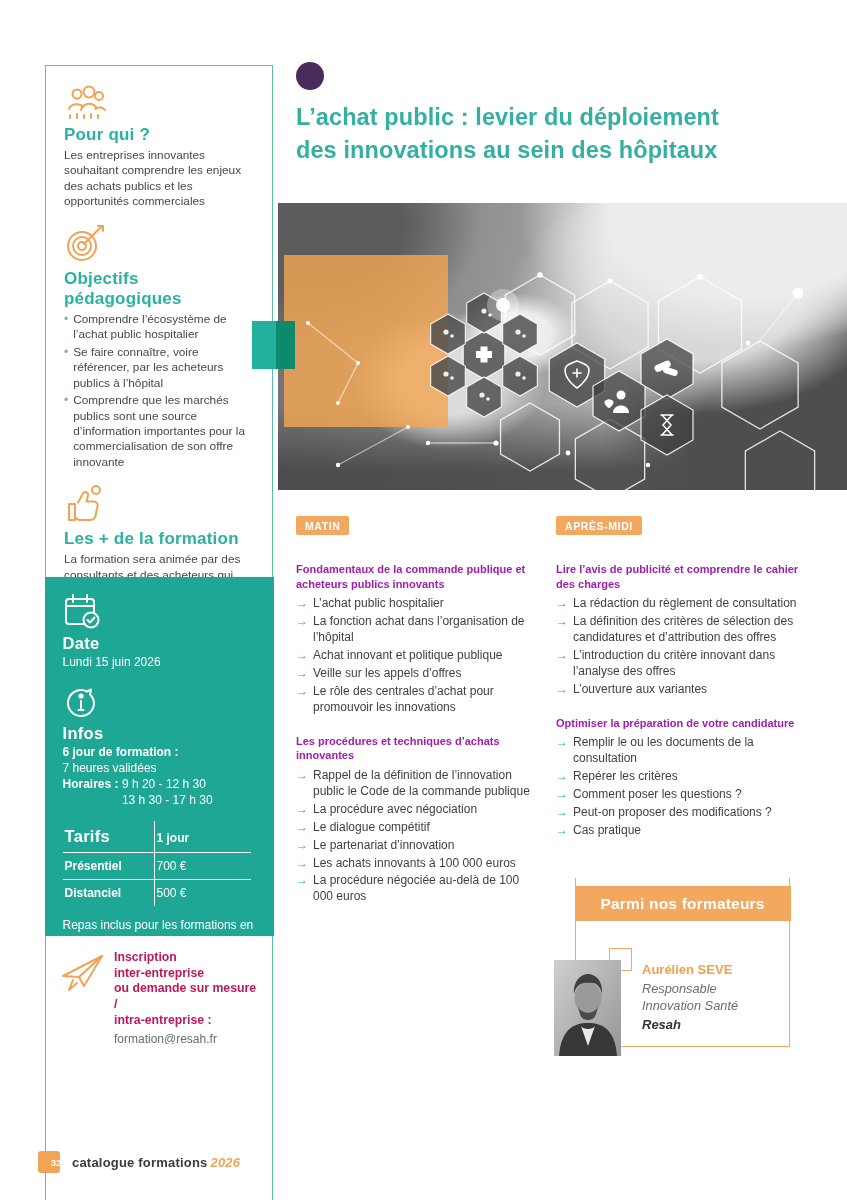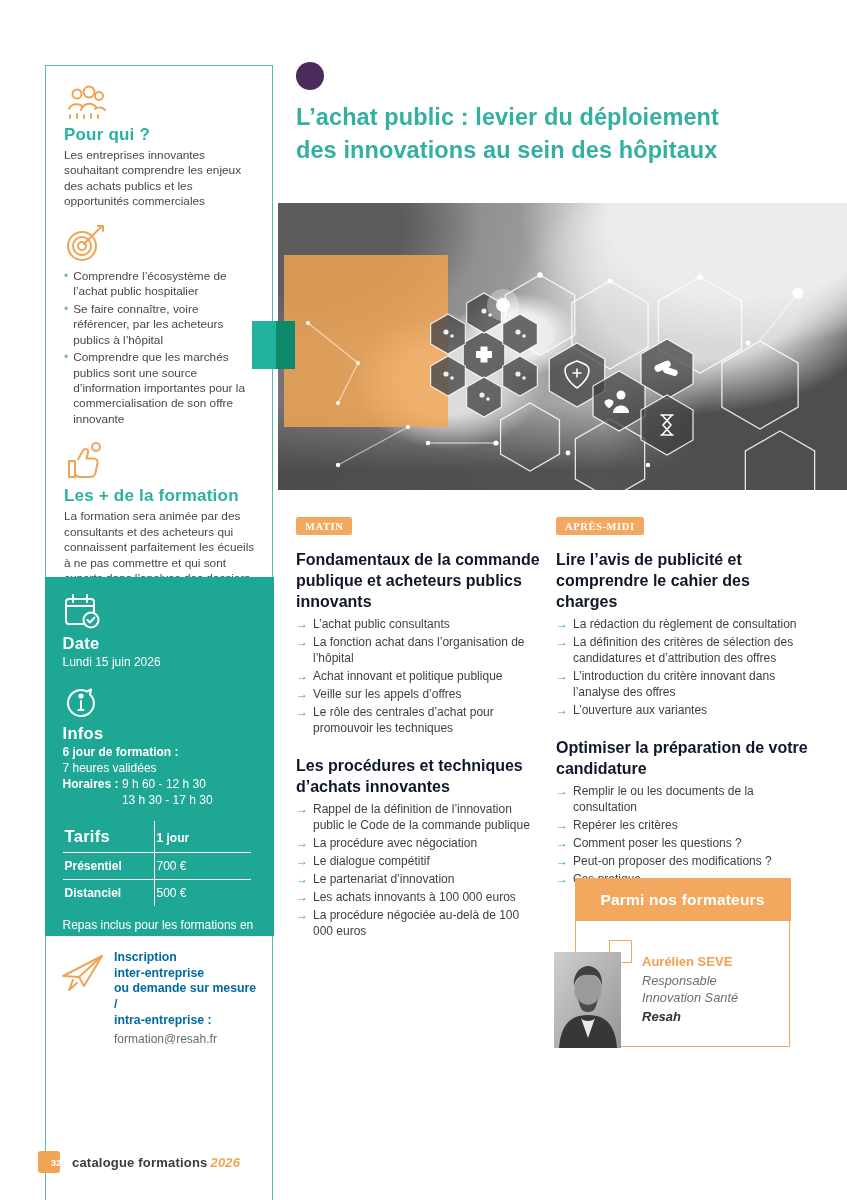--- a/index.html
+++ b/index.html
@@ -30,21 +30,21 @@
   .tarifs-grid .c { padding:6px 0 6px 2px; }
   .tarifs-grid .col1 { border-right:1.5px solid #fff; }
   .tarifs-grid .rline { border-bottom:1.5px solid #fff; }
   .t-head { font-size:16.5px; font-weight:800; letter-spacing:.3px; }
   .t-col { font-size:12px; font-weight:bold; padding-top:10px !important; }
   .t-lab { font-size:12px; font-weight:bold; }
   .t-val { font-size:12px; }
   .t-note { margin-top:12px; font-size:12px; line-height:1.33; }
 
   .side-bottom { height:108px; padding:14px 10px 0 14px; display:flex; gap:8px; overflow:hidden; }
-  .insc-text { color:#0369a1; font-size:12.3px; font-weight:800; line-height:1.28; }
+  .insc-text { color:#be185d; font-size:12.3px; font-weight:800; line-height:1.28; }
   .insc-mail { display:inline-block; margin-top:2px; color:#5f6f6e; font-weight:normal; font-size:12px; text-decoration:underline; }
 
   
   .purple-dot { position:absolute; left:296px; top:62px; width:28px; height:28px; border-radius:50%; background:#4b2a5c; }
   .title { position:absolute; left:296px; top:101px; width:530px; color:#33b0a1; font-size:23.5px; font-weight:800; line-height:1.42; letter-spacing:.1px; }
   .title span { display:block; }
 
   
   .hero { position:absolute; left:278px; top:203px; width:569px; height:287px; overflow:hidden;
     background:
@@ -59,30 +59,30 @@
   }
   .hero-orange { position:absolute; left:6px; top:52px; width:164px; height:172px; background:rgba(243,166,85,.82); }
   .hero svg { position:absolute; left:0; top:0; }
   .teal-sq { position:absolute; left:252px; top:321px; width:43px; height:48px;
     background:linear-gradient(to right, #21b19d 0 55%, #0d8a6c 55% 100%); }
 
   
   .program { position:absolute; left:296px; top:516px; width:516px; display:flex; gap:14px; }
   .prog-col { width:246px; }
   .prog-col.right { width:256px; }
-  .badge { display:inline-block; background:#f2a95f; color:#fff; font-size:10.5px; font-weight:bold; letter-spacing:.6px; padding:4px 9px 3px; border-radius:2px;font-family:Liberation Serif, serif; }
-  .prog-h { color:#0f172a; font-size:16px; font-weight:800; line-height:1.32; margin:14px 0 5px; }
+  .badge { display:inline-block; background:#f2a95f; color:#fff; font-size:10.5px; font-weight:bold; letter-spacing:.6px; padding:4px 9px 3px; border-radius:2px; }
+  .prog-h { color:#a21caf; font-size:11px; font-weight:800; line-height:1.32; margin:27px 0 5px; }
   .prog-list { list-style:none; }
   .prog-list li { display:flex; gap:5px; color:#3f3f3f; font-size:12px; line-height:1.33; margin-bottom:2px; }
   .prog-list .arr { color:#2aa795; font-weight:bold; }
 
   
   .formateurs { position:absolute; left:575px; top:878px; width:215px; height:169px;
     border-left:1.5px solid #f2a95f; border-right:1.5px solid #f2a95f; border-bottom:1.5px solid #f2a95f; }
-  .formateurs-header { height:43px; margin:0 -1.5px; background:#f2a95f; color:#fff; font-size:15.5px; font-weight:800; display:flex; align-items:center; justify-content:center; letter-spacing:.2px; }
+  .formateurs-header { height:35px; margin:8px -1.5px; background:#f2a95f; color:#fff; font-size:15.5px; font-weight:800; display:flex; align-items:center; justify-content:center; letter-spacing:.2px; }
   .formateurs-body { position:relative; height:156px; }
   .trainer-photo { position:absolute; left:-22px; top:31px; width:67px; height:96px; overflow:hidden; background:linear-gradient(135deg,#c6c6c6,#9f9f9f); }
   .decor-square { position:absolute; left:33px; top:19px; width:23px; height:23px; border:1.5px solid #f2a95f; background:transparent; }
   .trainer-info { position:absolute; left:66px; top:33px; width:145px; }
   .trainer-name { color:#f0a14f; font-size:13px; font-weight:800; margin-bottom:3px; }
   .trainer-role { color:#6d6d6d; font-size:12.8px; font-style:italic; line-height:1.35; }
   .trainer-org { color:#343434; font-size:13px; font-style:italic; font-weight:800; margin-top:2px; }
 
   
   .footer { position:absolute; left:38px; top:1151px; display:flex; align-items:center; gap:12px; }
@@ -115,20 +115,21 @@
 
       <div class="side-icon mt">
         <svg width="44" height="40" viewBox="0 0 44 40" fill="none" stroke="#f0a355" stroke-width="2" stroke-linecap="round" stroke-linejoin="round">
           <circle cx="18" cy="22" r="14"></circle>
             <circle cx="18" cy="22" r="9"></circle>
             <circle cx="18" cy="22" r="4"></circle>
           <path d="M38 2 L20 20"></path>
             <path d="M34 2 h5 v5"></path>
         </svg>
       </div>
+      <div class="side-h">Objectifs pédagogiques</div>
       <ul class="obj-list">
         <li>
             <span class="dot">•</span>
             <span>Comprendre l’écosystème de l’achat public hospitalier</span>
           </li>
         <li>
             <span class="dot">•</span>
             <span>Se faire connaître, voire référencer, par les acheteurs publics à l’hôpital</span>
           </li>
         <li>
@@ -164,21 +165,21 @@
         <svg width="36" height="36" viewBox="0 0 36 36" fill="none" stroke="#fff" stroke-width="2" stroke-linecap="round" stroke-linejoin="round">
           <path d="M31 18 a13 13 0 1 1 -7 -11.5 l4 -2 l-1 5 a13 13 0 0 1 4 8.5 z"></path>
           <circle cx="18" cy="11" r="1.6" fill="#fff"></circle>
           <path d="M18 16 v9"></path>
             <path d="M15.5 25 h5"></path>
         </svg>
       </div>
       <div class="teal-h">Infos</div>
       <div class="teal-p teal-b">6 jour de formation :</div>
       <div class="teal-p">7 heures validées</div>
-      <div class="horaires-wrap"><span class="teal-b">Horaires :</span> <span class="times">9 h 60 - 12 h 30
+      <div class="horaires-wrap"><span class="teal-b">Horaires :</span> <span class="times">9 h 20 - 12 h 30
 13 h 30 - 17 h 30</span></div>
 
       <div class="tarifs">
         <div class="tarifs-grid">
           <div class="c col1 rline t-head">Tarifs</div>
           <div class="c rline t-col">1 jour</div>
           <div class="c col1 rline t-lab">Présentiel</div>
           <div class="c rline t-val">700 €</div>
           <div class="c col1 t-lab">Distanciel</div>
           <div class="c t-val">500 €</div>
@@ -312,37 +313,37 @@
   <div class="teal-sq"></div>
 
   <div class="program">
     <div class="prog-col">
       <span class="badge">MATIN</span>
 
       <div class="prog-h">Fondamentaux de la commande publique et acheteurs publics innovants</div>
       <ul class="prog-list">
         <li>
             <span class="arr">→</span>
-            <span>L’achat public consultants</span>
+            <span>L’achat public hospitalier</span>
           </li>
         <li>
             <span class="arr">→</span>
             <span>La fonction achat dans l’organisation de l’hôpital</span>
           </li>
         <li>
             <span class="arr">→</span>
             <span>Achat innovant et politique publique</span>
           </li>
         <li>
             <span class="arr">→</span>
             <span>Veille sur les appels d’offres</span>
           </li>
         <li>
             <span class="arr">→</span>
-            <span>Le rôle des centrales d’achat pour promouvoir les techniques</span>
+            <span>Le rôle des centrales d’achat pour promouvoir les innovations</span>
           </li>
       </ul>
 
       <div class="prog-h" style="margin-top:18px">Les procédures et techniques d’achats innovantes</div>
       <ul class="prog-list">
         <li>
             <span class="arr">→</span>
             <span>Rappel de la définition de l’innovation public le Code de la commande publique</span>
           </li>
         <li>

